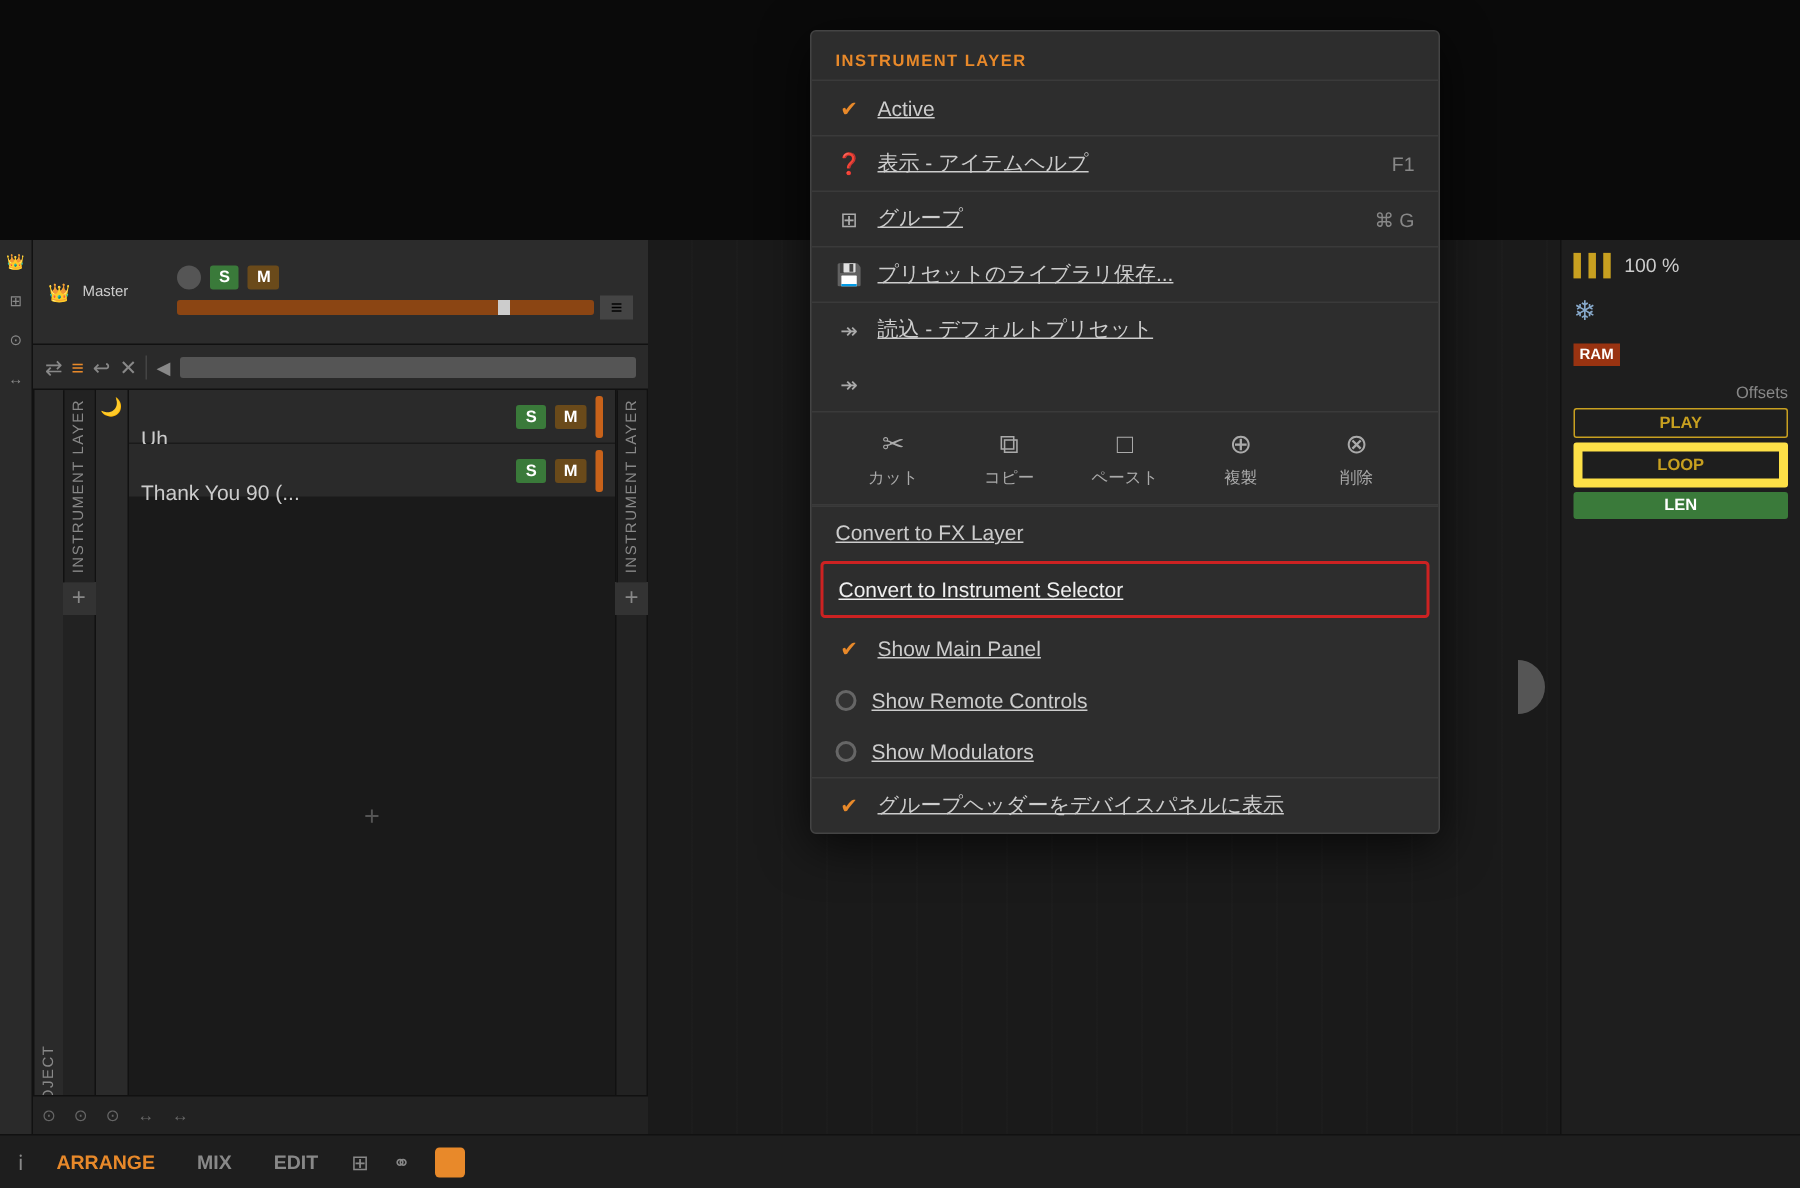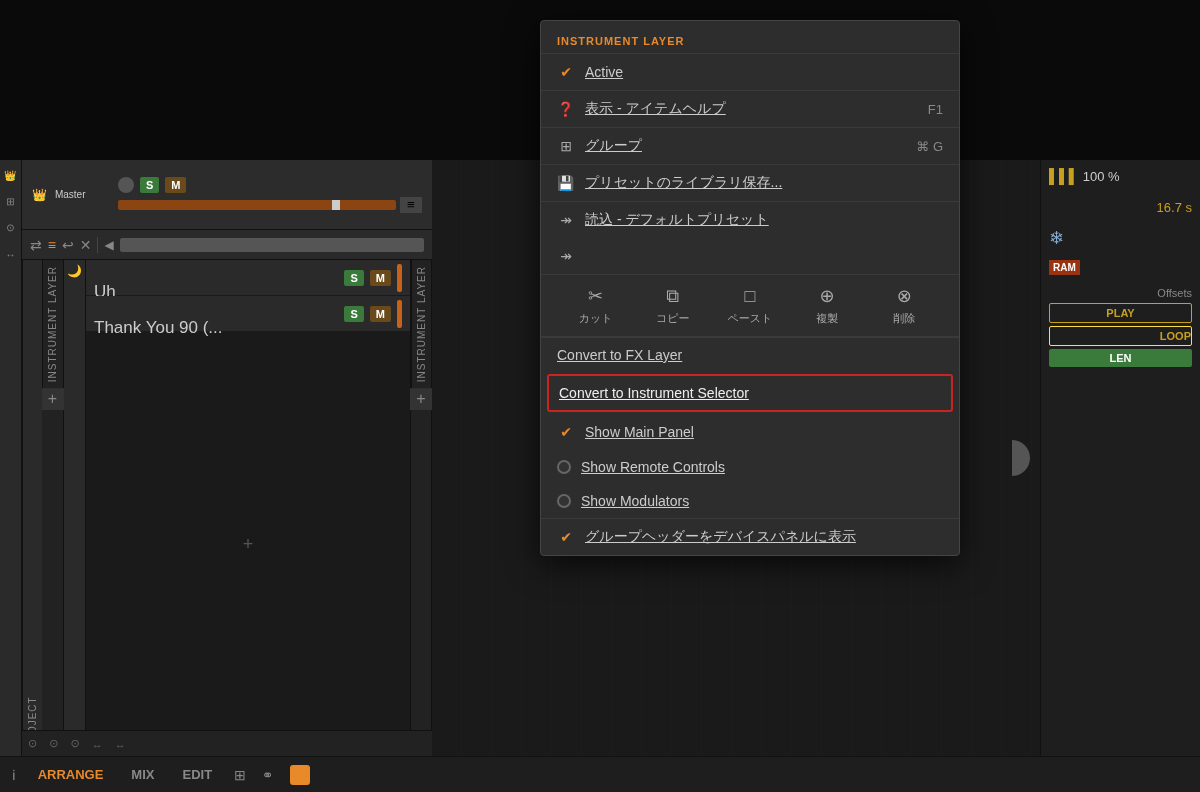--- a/index.html
+++ b/index.html
@@ -261,21 +261,21 @@
       display: flex;
       align-items: center;
       padding: 0 8px;
       gap: 6px;
       border-bottom: 1px solid #1a1a1a;
       position: relative;
     }
 
     .track-name {
       color: #ccc;
-      font-size: 17px;
+      font-size: 14px;
       flex: 1;
       white-space: nowrap;
       overflow: hidden;
       text-overflow: ellipsis;
       margin-top: 28px;
     }
 
     .track-color-bar {
       width: 5px;
       height: 28px;
@@ -376,21 +376,21 @@
       padding: 3px 0;
       margin-bottom: 3px;
       font-size: 11px;
       font-weight: bold;
       border: none;
       cursor: pointer;
       border-radius: 2px;
     }
 
     .play-btn { background: transparent; color: #c8a020; border: 1px solid #c8a020; }
-    .loop-btn { background: transparent; color: #c8a020; border: 1px solid #fde047; text-align: right; }
+    .loop-btn { background: transparent; color: #c8a020; border: 6px solid #fde047; }
     .len-btn { background: #3a7a3a; color: #fff; }
 
     
     .bottom-bar {
       height: 36px;
       background: #1e1e1e;
       border-top: 1px solid #111;
       display: flex;
       align-items: center;
       padding: 0 12px;
@@ -670,21 +670,20 @@
     <div class="right-area">
       <div class="waveform-bg"></div>
 
       <div class="half-circle"></div>
 
       <div class="right-panel">
         <div class="volume-display">
           <span class="volume-bars">▌▌▌</span>
           <span class="volume-pct">100 %</span>
         </div>
-        <div class="time-display">16.7 s</div>
 
         <div style="padding: 4px 8px;">
           <span style="color:#88aacc;font-size:18px;">❄</span>
         </div>
 
         <div style="padding: 4px 8px;">
           <span style="background:#993311;color:#fff;font-size:10px;padding:2px 4px;font-weight:bold;">RAM</span>
         </div>
 
         <div class="offsets-panel">

